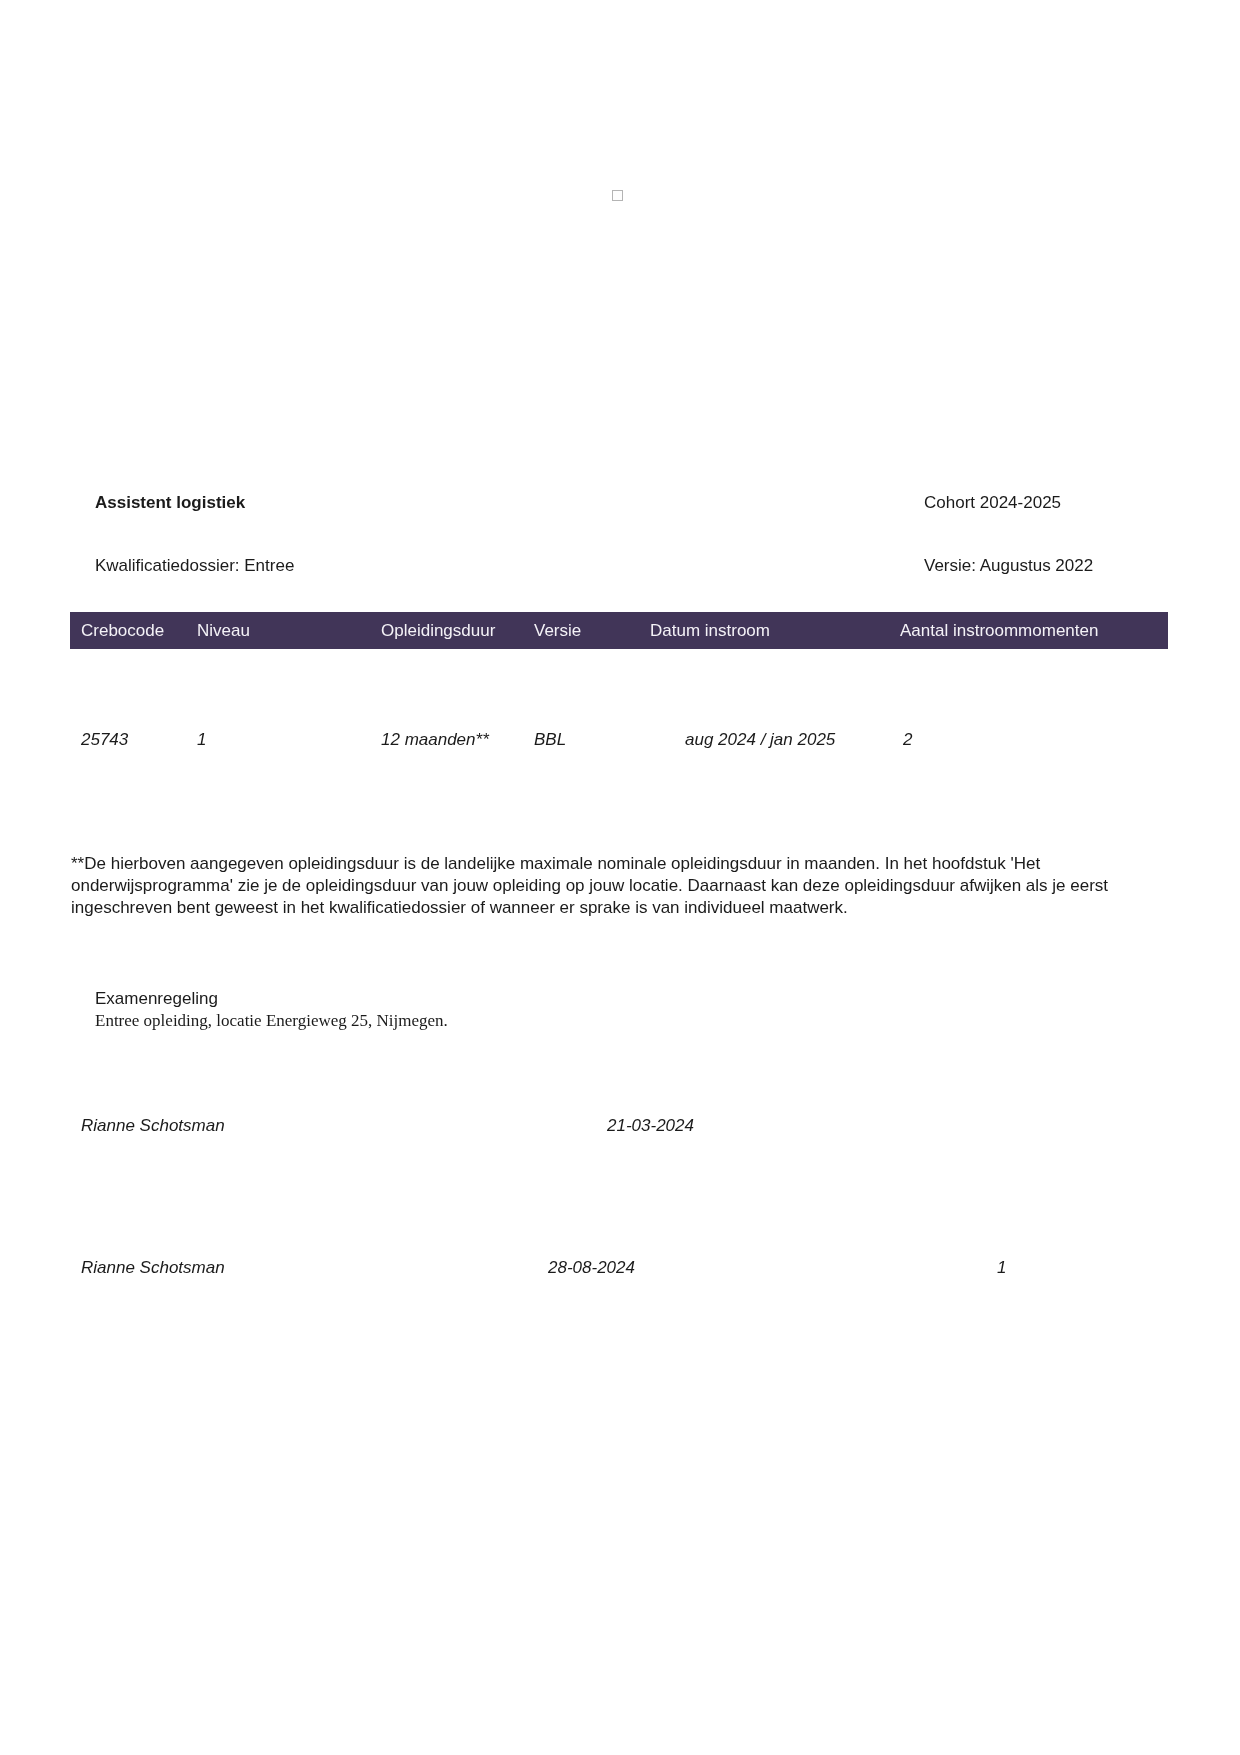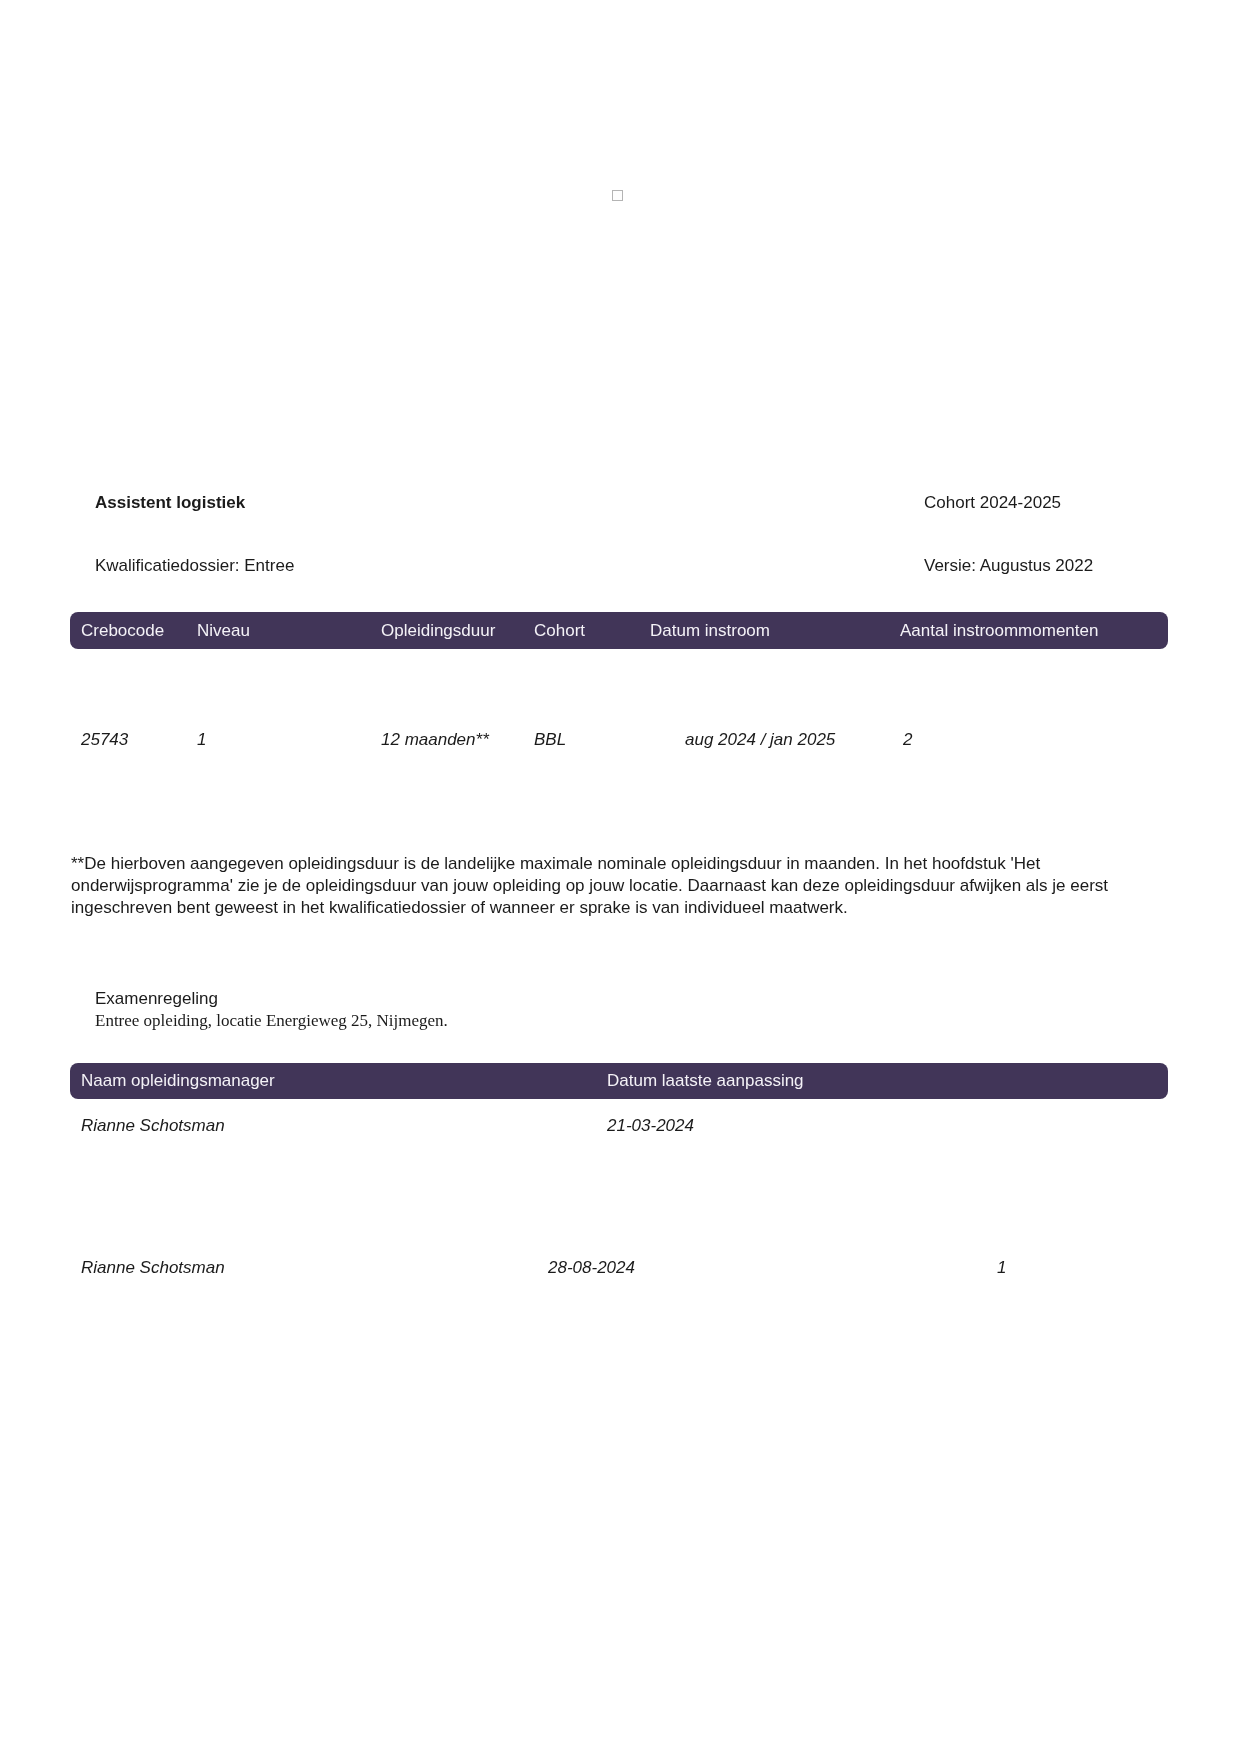--- a/index.html
+++ b/index.html
@@ -44,21 +44,20 @@
     font-size: 17px;
     line-height: 22px;
     white-space: normal;
   }
   .tbl { position: absolute; left: 70px; width: 1098px; }
   .thead {
     position: absolute;
     left: 0; top: 0;
     width: 1098px;
     background: #413558;
-    border-radius: 8px;
   }
   .thead .cell {
     position: absolute;
     color: #f4f2f7;
     font-size: 17px;
     white-space: nowrap;
   }
   .trow .cell {
     position: absolute;
     color: #1b1b1b;
@@ -85,44 +84,40 @@
   <div class="txt" style="left:900px; top:492px;">Cohort 2024-2025</div>
 
   <div class="txt" style="left:71px; top:555px;">Kwalificatiedossier: Entree</div>
   <div class="txt" style="left:900px; top:555px;">Versie: Augustus 2022</div>
 
   <div class="tbl" style="top:612px; height:160px;">
     <div class="thead h37">
       <span class="cell" style="left:11px;">Crebocode</span>
       <span class="cell" style="left:127px;">Niveau</span>
       <span class="cell" style="left:311px;">Opleidingsduur</span>
-      <span class="cell" style="left:464px;">Cohort</span>
+      <span class="cell" style="left:464px;">Versie</span>
       <span class="cell" style="left:580px;">Datum instroom</span>
       <span class="cell" style="left:830px;">Aantal instroommomenten</span>
     </div>
     <div class="trow" style="position:absolute; left:0; top:118px; width:1098px; height:24px;">
       <span class="cell" style="left:11px;">25743</span>
       <span class="cell" style="left:127px;">1</span>
       <span class="cell" style="left:311px;">12 maanden**</span>
       <span class="cell" style="left:464px;">BBL</span>
       <span class="cell" style="left:615px;">aug 2024 / jan 2025</span>
       <span class="cell" style="left:833px;">2</span>
     </div>
   </div>
 
   <div class="para" style="left:71px; top:853px; width:1045px;">**De hierboven aangegeven opleidingsduur is de landelijke maximale nominale opleidingsduur in maanden. In het hoofdstuk 'Het onderwijsprogramma' zie je de opleidingsduur van jouw opleiding op jouw locatie. Daarnaast kan deze opleidingsduur afwijken als je eerst ingeschreven bent geweest in het kwalificatiedossier of wanneer er sprake is van individueel maatwerk.</div>
 
   <div class="txt" style="left:71px; top:988px;">Examenregeling</div>
   <div class="txt" style="left:71px; top:1010px;font-family:Liberation Serif, serif;">Entree opleiding, locatie Energieweg 25, Nijmegen.</div>
 
   <div class="tbl" style="top:1063px; height:90px;">
-    <div class="thead h36">
-      <span class="cell" style="left:11px;">Naam opleidingsmanager</span>
-      <span class="cell" style="left:537px;">Datum laatste aanpassing</span>
-    </div>
     <div class="trow" style="position:absolute; left:0; top:53px; width:1098px; height:24px;">
       <span class="cell" style="left:11px;">Rianne Schotsman</span>
       <span class="cell" style="left:537px;">21-03-2024</span>
     </div>
   </div>
 
   <div class="tbl" style="top:1202px; height:95px;">
     <div class="trow" style="position:absolute; left:0; top:56px; width:1098px; height:24px;">
       <span class="cell" style="left:11px;">Rianne Schotsman</span>
       <span class="cell" style="left:478px;">28-08-2024</span>

